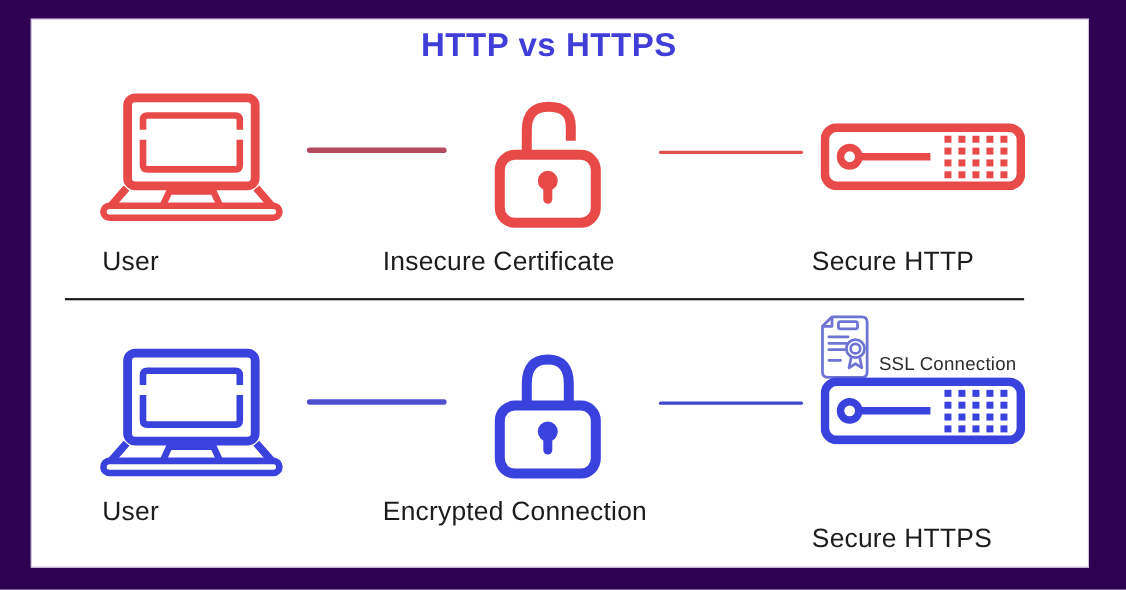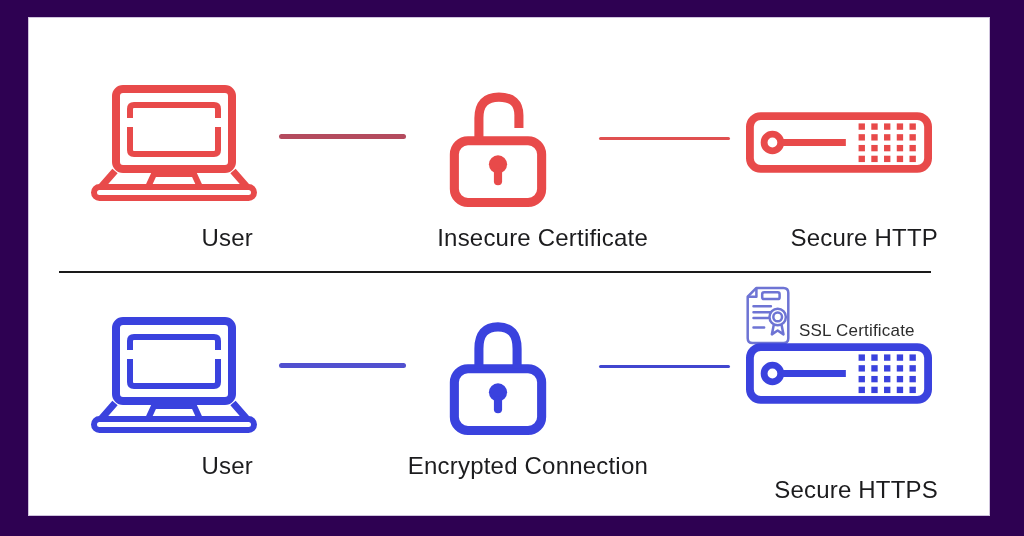--- a/index.html
+++ b/index.html
@@ -15,21 +15,21 @@
     border:1px solid #cfc3dd;
     box-sizing:border-box;
   }
   .abs{position:absolute;}
   #title{
     left:0;width:940px;top:7px;text-align:center;
     font-size:30px;font-weight:bold;letter-spacing:.5px;
     color:var(--title-blue,#403dd8);
   }
   .caption{
-    font-size:24px;color:var(--label,#1c1c1e);text-align:right;
+    font-size:24px;color:var(--label,#1c1c1e);text-align:left;
     letter-spacing:.2px;
   }
   .cap-user{left:64px;width:160px;}
   .cap-mid{left:319px;width:300px;}
   .cap-right{left:709px;width:200px;}
   .row1 .caption{top:206px;}
   .connector{border-radius:3px;}
   .red{color:var(--red,#e84a4a);}
   .blue{color:var(--blue,#3a42de);}
   .cert-color{color:var(--cert,#6e74d4);}
@@ -41,20 +41,21 @@
     left:30px;top:253px;width:872px;height:2px;
     background:var(--divider,#1a1a1a);
   }
   svg{display:block;}
 </style>
 </head>
 <body>
 
 <div id="panel">
 
+  <div id="title" class="abs">HTTP vs HTTPS</div>
 
   <div class="row1">
 
     <svg class="abs red" style="left:60px;top:66px;" width="170" height="120" viewBox="0 0 170 120" fill="none" stroke="currentColor">
       <rect x="27" y="5" width="116" height="80" rx="7" stroke-width="8"></rect>
       <path stroke-width="6" d="M45,21 H125 Q129,21 129,25 V34 M129,43 V66 Q129,70 125,70 H45 Q41,70 41,66 V43 M41,34 V25 Q41,21 45,21"></path>
       <path stroke-width="7" d="M26,87 L12,103 M144,87 L158,103"></path>
       <rect x="5" y="103" width="160" height="11" rx="5.5" stroke-width="6"></rect>
       <path stroke-width="6" d="M59,103 L65,90 H105 L111,103"></path>
     </svg>
@@ -128,21 +129,21 @@
 
     <svg class="abs cert-color" style="left:710px;top:267px;" width="58" height="62" viewBox="0 0 60 64" fill="none" stroke="currentColor" stroke-width="2.6" stroke-linejoin="round">
       <path d="M18,3 H46 Q51,3 51,8 V55 Q51,60 46,60 H14 Q9,60 9,55 V12 Z"></path>
       <path d="M18,3 V12 H9"></path>
       <rect x="24" y="7.5" width="18" height="7" rx="2"></rect>
       <path d="M15,22 H33 M15,28 H33 M15,34 H30 M15,44 H26" stroke-linecap="round"></path>
       <circle cx="40" cy="33" r="8.5"></circle>
       <circle cx="40" cy="33" r="4.5"></circle>
       <path d="M36,41 L34,51 L40,47 L46,51 L44,41"></path>
     </svg>
-    <div id="ssl-label" class="abs">SSL Certificate</div>
+    <div id="ssl-label" class="abs">SSL Connection</div>
 
     <svg class="abs blue" style="left:717px;top:325px;" width="186" height="61" viewBox="0 0 190 62">
       <rect x="4" y="4" width="182" height="54" rx="11" fill="none" stroke="currentColor" stroke-width="8"></rect>
       <circle cx="27" cy="31" r="8.5" fill="none" stroke="currentColor" stroke-width="7"></circle>
       <line x1="36" y1="31" x2="102" y2="31" stroke="currentColor" stroke-width="7"></line>
       <g fill="currentColor" stroke="none">
         <rect x="115" y="11.5" width="6.5" height="6.5"></rect>
           <rect x="128" y="11.5" width="6.5" height="6.5"></rect>
           <rect x="141" y="11.5" width="6.5" height="6.5"></rect>
           <rect x="154" y="11.5" width="6.5" height="6.5"></rect>

